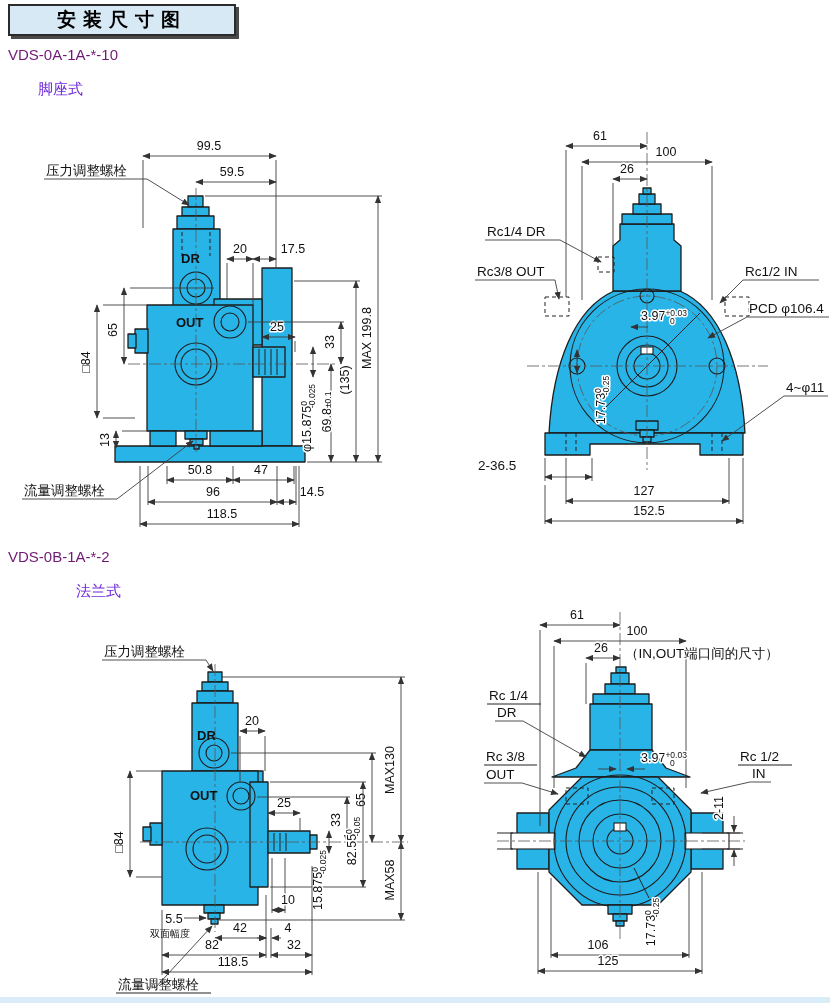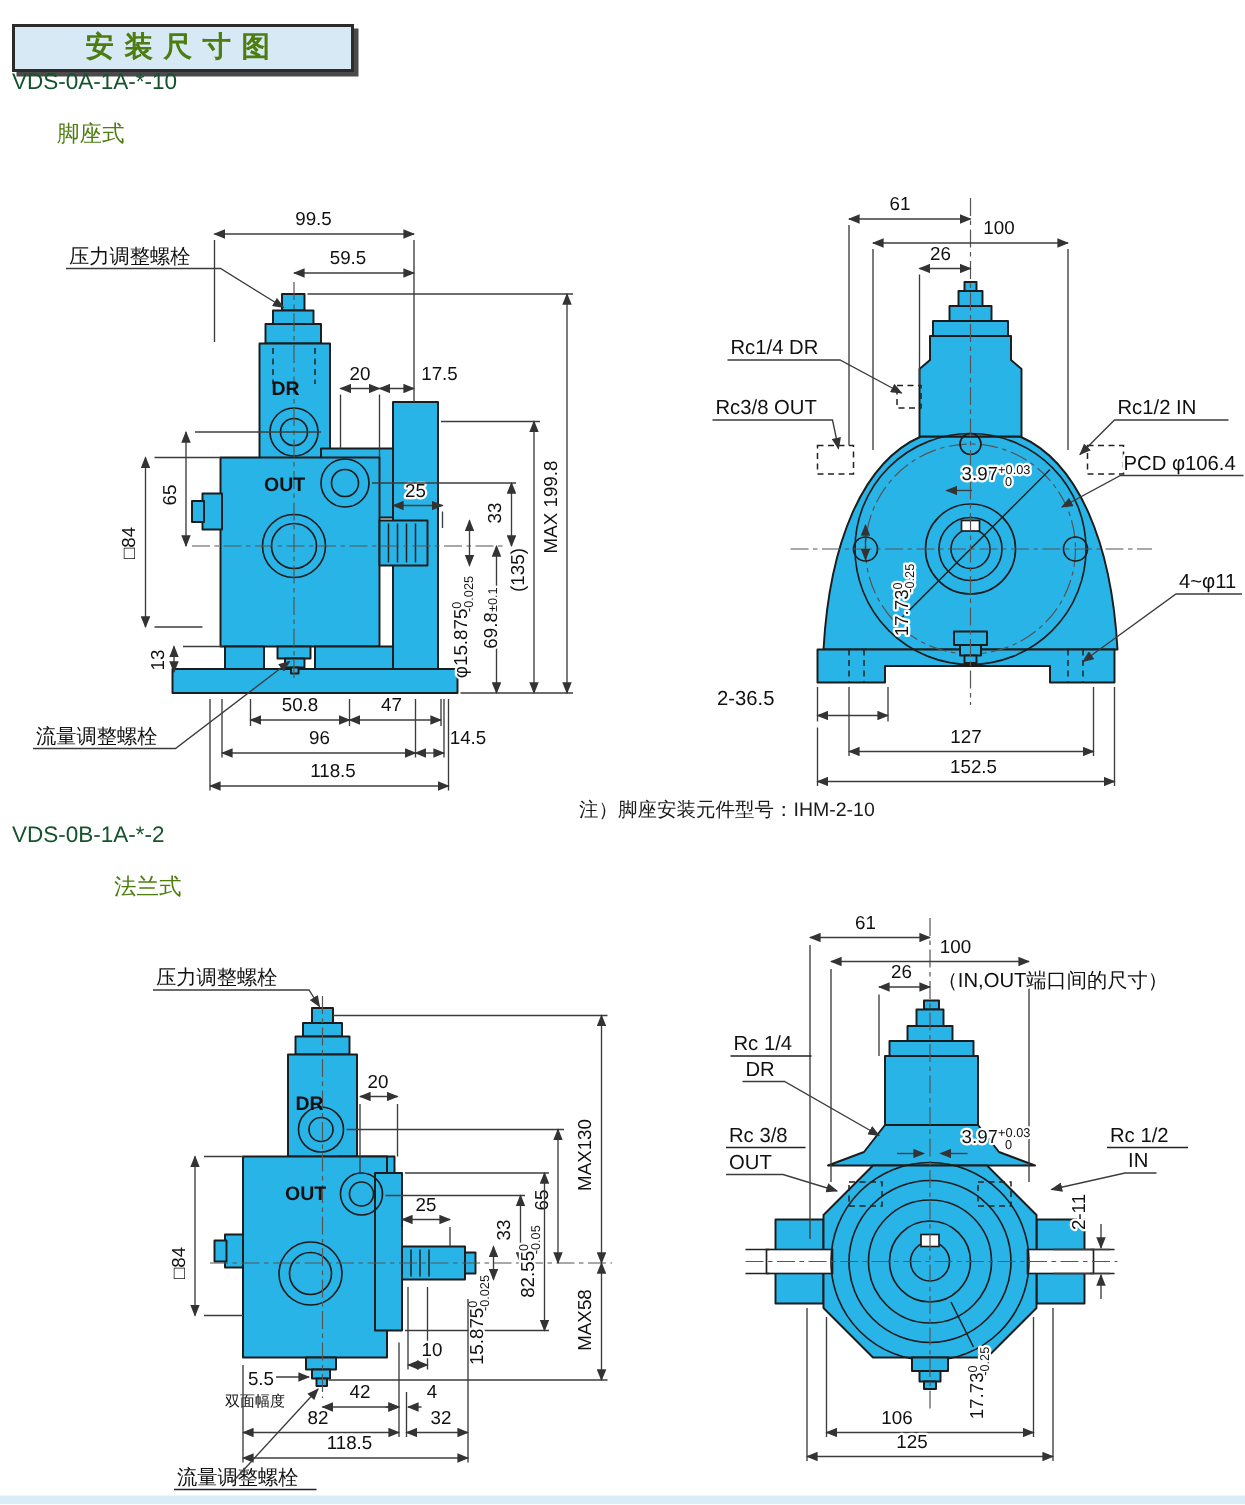--- a/index.html
+++ b/index.html
@@ -1,22 +1,22 @@
 <!DOCTYPE html>
 <html><head>
 <meta charset="utf-8">
 <style>
   html,body{margin:0;padding:0;background:#fff;}
   .page{position:relative;width:830px;height:1003px;background:#fff;overflow:hidden;
         font-family:"Liberation Sans",sans-serif;color:#1a1a1a;}
   .title-box{position:absolute;left:8px;top:4px;width:224px;height:28px;line-height:28px;
         background:#d7e9f5;border:2px solid #2b2b2b;box-shadow:3px 3px 0 #4a4a4a;
-        text-align:center;font-size:19px;font-weight:bold;letter-spacing:7px;color:#4d7c0f;margin-top:12px;}
-  .model{position:absolute;font-size:15px;color:#14532d;}
-  .mtype{position:absolute;font-size:15px;color:#4d7c0f;}
+        text-align:center;font-size:19px;font-weight:bold;letter-spacing:7px;color:#000000;}
+  .model{position:absolute;font-size:15px;color:#701a75;}
+  .mtype{position:absolute;font-size:15px;color:#6d28d9;}
   .note{position:absolute;left:386px;top:531px;font-size:13px;color:#1a1a1a;}
   .strip{position:absolute;left:0;bottom:0;width:100%;height:6px;background:#d9ecf7;}
   svg{position:absolute;overflow:visible;}
   .body{fill:#29b4e8;stroke:#1c1c1c;stroke-width:1.3;stroke-linejoin:round;}
   .ring{fill:none;stroke:#1c1c1c;stroke-width:1.1;}
   .hole{fill:#fff;stroke:#1c1c1c;stroke-width:1.1;}
   .thin{fill:none;stroke:#222;stroke-width:1;}
   .dash{stroke-dasharray:4 3;}
   .cl{fill:none;stroke:#555;stroke-width:.8;stroke-dasharray:12 3 3 3;}
   .ext,.dim,.dime{fill:none;stroke:#3c3c3c;stroke-width:.9;}
@@ -219,21 +219,20 @@
         <line class="ext" x1="729" y1="458" x2="729" y2="504"></line>
       <line class="dim" x1="566" y1="501" x2="729" y2="501"></line>
       <text class="dt" x="644" y="495">127</text>
       <line class="ext" x1="545" y1="485" x2="545" y2="524"></line>
         <line class="ext" x1="743" y1="458" x2="743" y2="524"></line>
       <line class="dim" x1="545" y1="521" x2="743" y2="521"></line>
       <text class="dt" x="649" y="515">152.5</text>
     </g>
   </svg>
 
-  <div class="note">注）脚座安装元件型号：IHM-2-10</div>
   <div class="model" style="left:8px;top:548px">VDS-0B-1A-*-2</div>
   <div class="mtype" style="left:76px;top:582px">法兰式</div>
 
   <svg id="d3" style="left:0;top:645px" width="430" height="358" viewBox="0 645 430 358">
     <defs>
       <marker id="ar3" viewBox="0 0 10 8" refX="9" refY="4" markerWidth="9" markerHeight="7" orient="auto-start-reverse">
           <path d="M0,0L10,4L0,8Z" fill="#333"></path>
         </marker>
     </defs>
     <g>

